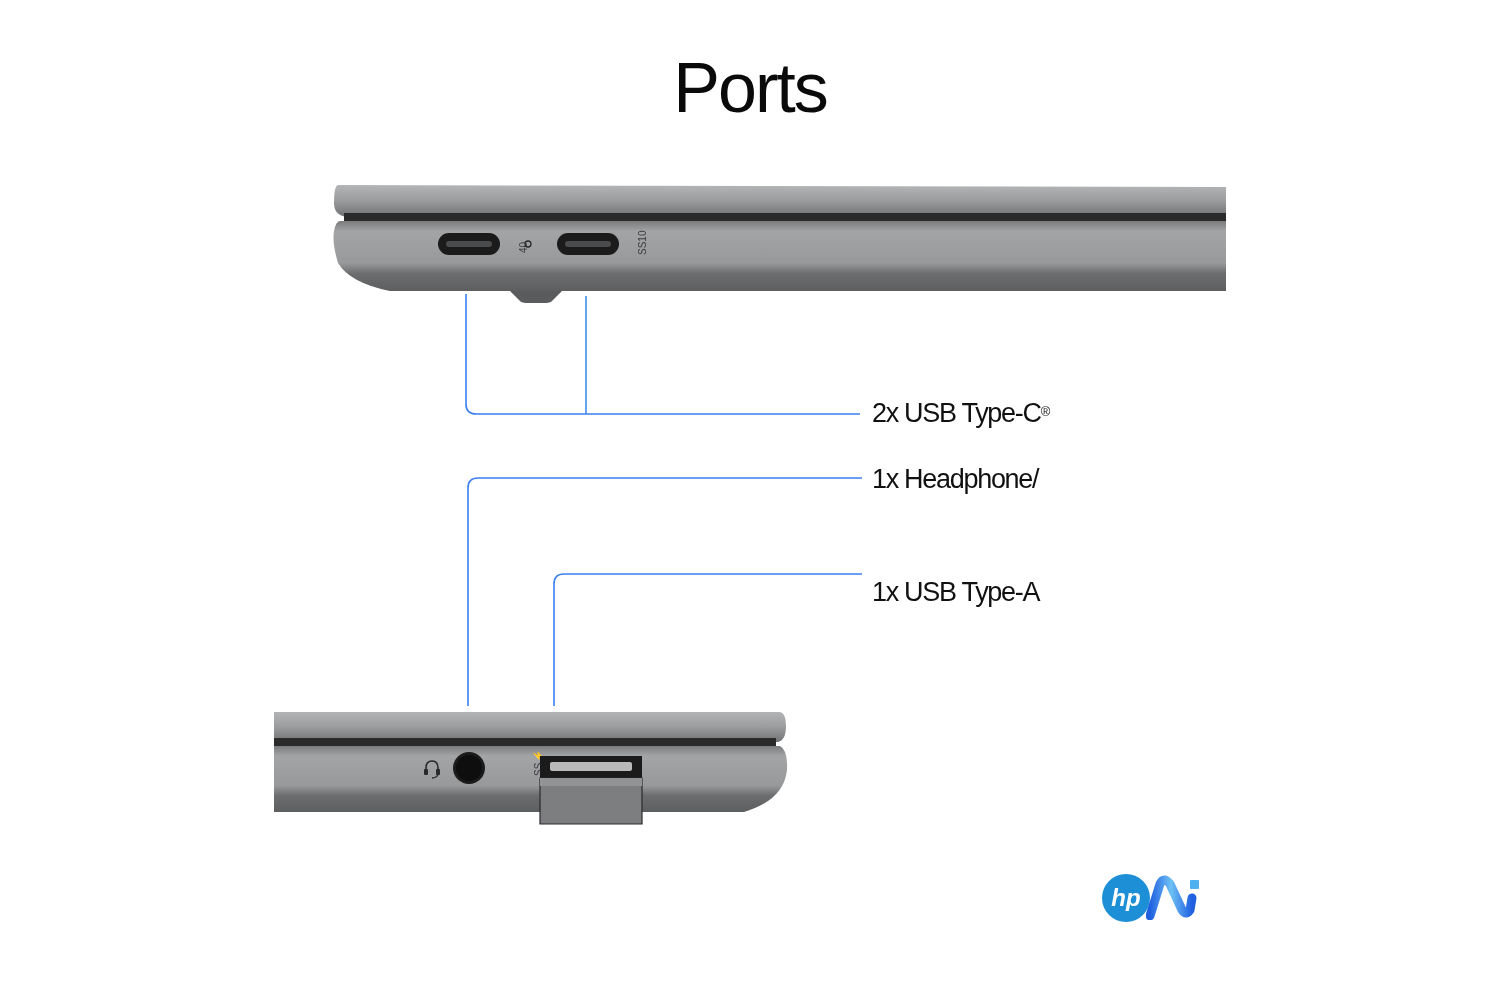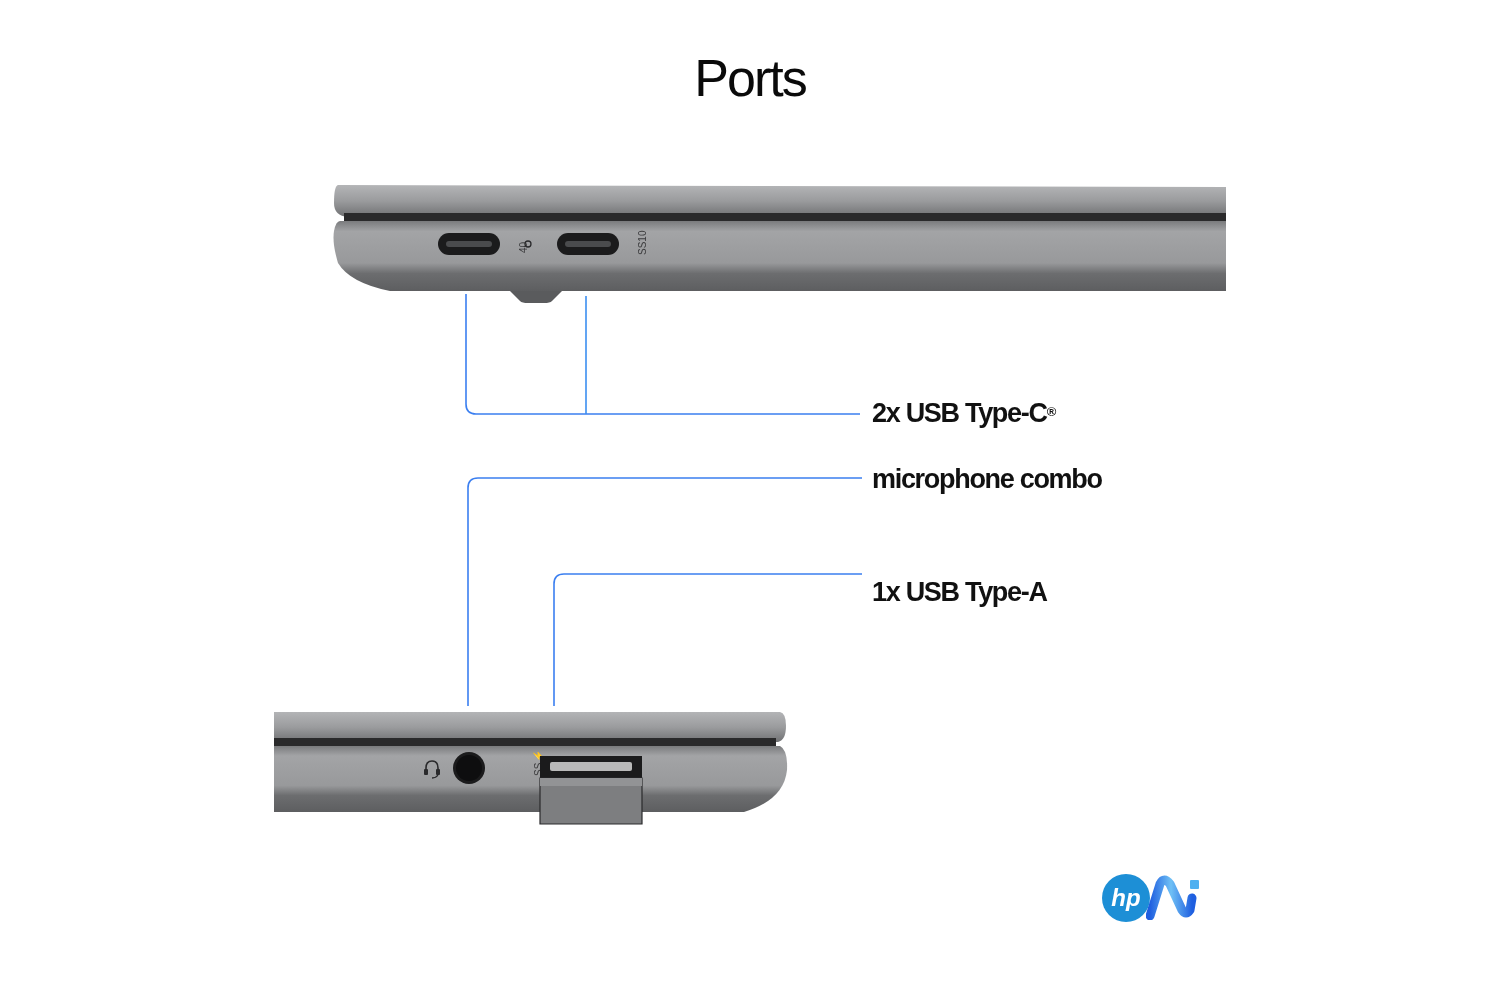--- a/index.html
+++ b/index.html
@@ -1,18 +1,18 @@
 <!DOCTYPE html>
 <html><head>
   <meta charset="utf-8">
   <style>
     html, body { margin:0; padding:0; }
     body { width:1500px; height:1000px; background:#ffffff; position:relative; overflow:hidden; font-family:"Liberation Sans", sans-serif; }
-    .title { position:absolute; left:0; width:1500px; top:48px; text-align:center; font-size:52px; color:#0a0a0a; letter-spacing:-2px; font-family:"Liberation Sans", sans-serif; }
-    .label { position:absolute; font-size:27px; color:#111; letter-spacing:-1.3px; line-height:31px; font-family:"Liberation Sans", sans-serif;font-weight:bold; }
+    .title { position:absolute; left:0; width:1500px; top:48px; text-align:center; font-size:70px; color:#0a0a0a; letter-spacing:-2px; font-family:"Liberation Sans", sans-serif; }
+    .label { position:absolute; font-size:27px; color:#111; letter-spacing:-1.3px; line-height:31px; font-family:"Liberation Sans", sans-serif; }
     .label sup { font-size:13px; vertical-align:top; position:relative; top:-2px; letter-spacing:0; }
     .abs { position:absolute; }
     svg { display:block; }
   </style>
 </head>
 <body>
 
 <div class="title">Ports</div>
 
 <div class="abs" style="left:330px; top:183px;">
@@ -59,21 +59,21 @@
 </div>
 <div class="label" style="left:872px; top:398px;"><span>2x USB Type-C</span><sup>®</sup></div>
 
 <div class="abs" style="left:462px; top:472px;">
   <svg width="410" height="240" viewBox="0 0 410 240">
     <path d="M6 234 L6 16 Q6 6 16 6 L400 6" fill="none" stroke="#3b7ff0" stroke-width="1.6"></path>
     <path d="M92 234 L92 112 Q92 102 102 102 L400 102" fill="none" stroke="#3b7ff0" stroke-width="1.6"></path>
   </svg>
 </div>
 <div class="label" style="left:872px; top:464px;">
-  <div>microphone combo</div>
+  <div>1x Headphone/</div>
 </div>
 <div class="label" style="left:872px; top:577px;">1x USB Type-A</div>
 
 <div class="abs" style="left:274px; top:710px;">
   <svg width="520" height="120" viewBox="0 0 520 120">
     <defs>
       <linearGradient id="lidB" x1="0" y1="0" x2="0" y2="1">
         <stop offset="0" stop-color="#b3b4b6"></stop>
         <stop offset="0.5" stop-color="#9b9c9e"></stop>
         <stop offset="1" stop-color="#717274"></stop>

